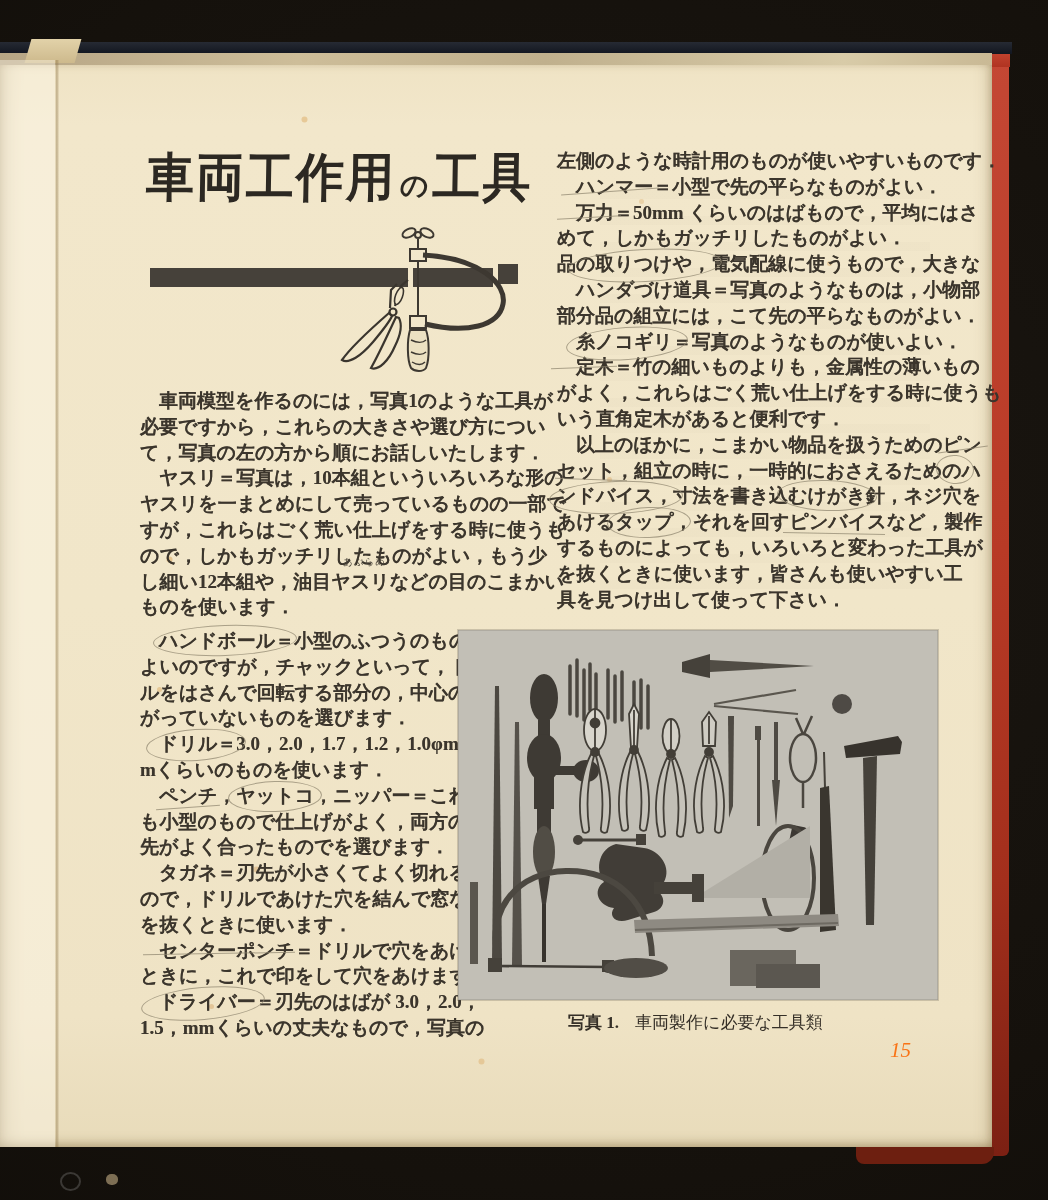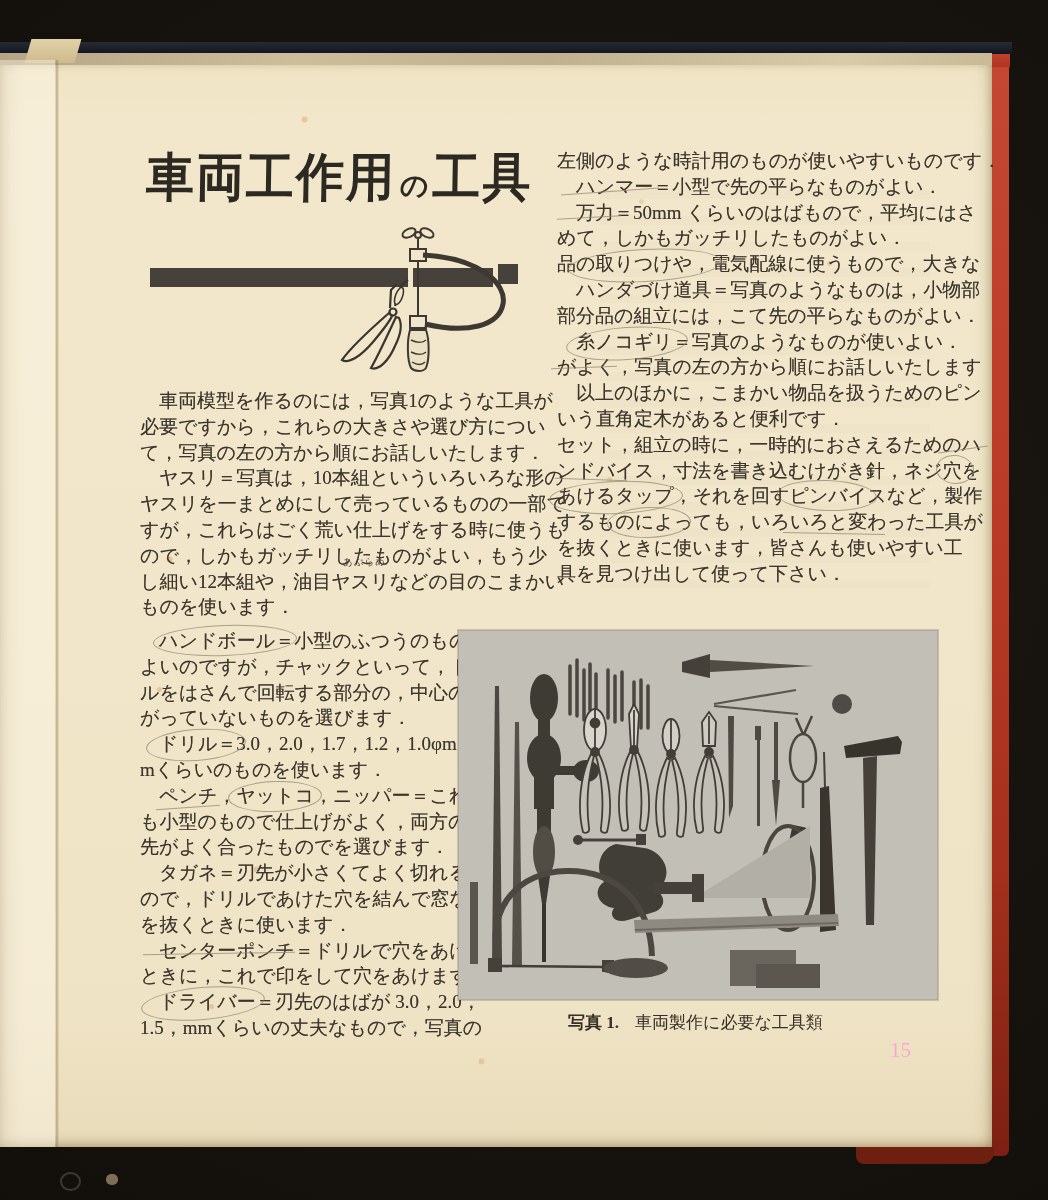--- a/index.html
+++ b/index.html
@@ -47,37 +47,37 @@
     box-shadow:303px 118px 0 1.5px rgba(211,146,58,.35), 828px 262px 0 1px rgba(211,146,58,.3),
       168px 558px 0 1.5px rgba(211,146,58,.4), 158px 688px 0 1px rgba(211,146,58,.35),
       255px 868px 0 1.5px rgba(200,130,50,.3), 608px 478px 0 1px rgba(211,146,58,.3),
       882px 642px 0 1.5px rgba(211,146,58,.3), 760px 978px 0 1px rgba(211,146,58,.3),
       970px 520px 0 1px rgba(211,146,58,.35), 640px 200px 0 1px rgba(211,146,58,.25),
       480px 1060px 0 1.5px rgba(211,146,58,.3), 210px 1005px 0 1px rgba(200,130,50,.3);}
 
   
   .col{position:absolute;font-size:19px;line-height:25.8px;color:#3b352c;
     text-shadow:0 0 .4px rgba(59,53,44,.55);}
-  .line{height:25.8px;white-space:pre;}
+  .line{height:25.8px;white-space:pre;font-weight:bold;}
   #left-upper{left:140px;top:388px;width:406px;}
   #left-lower{left:140px;top:628px;width:312px;}
   #right-col{left:557px;top:148px;width:422px;}
   #furigana{position:absolute;left:330px;top:556px;width:56px;font-size:9.5px;
     letter-spacing:1px;color:#4a443a;text-align:right;}
 
   #title{position:absolute;left:146px;top:146px;display:flex;align-items:flex-end;
     color:#2c2822;font-family:"Liberation Sans",sans-serif;font-weight:bold;
     transform:skewX(-1deg);}
   .t-big{font-size:48px;letter-spacing:2px;transform:scaleY(1.08);}
   .t-no{font-size:28px;margin:0 4px 5px 4px;}
 
   #caption{position:absolute;left:568px;top:1011px;font-size:17px;color:#352f27;}
   #caption .cap-label{font-weight:bold;margin-right:16px;}
-  #pagenum{position:absolute;left:890px;top:1038px;font-size:21px;
-    color:#f9a8d4;font-family:"Liberation Serif",serif;}
+  #pagenum{position:absolute;left:890px;top:1038px;font-size:21px;font-style:italic;
+    color:#f97316;font-family:"Liberation Serif",serif;}
 
   
   .pc{position:absolute;border:1.7px solid rgba(146,136,114,.75);border-radius:50%;}
   .pu{position:absolute;height:0;border-top:1.8px solid rgba(146,136,114,.75);}
 
   
   #deco-illustration{position:absolute;left:145px;top:222px;}
   #photo{position:absolute;left:458px;top:630px;outline:1px solid rgba(90,85,70,.25);}
 </style>
 </head>
@@ -165,23 +165,24 @@
     </div>
   <div id="right-col" class="col">
       <div class="line">左側のような時計用のものが使いやすいものです．</div>
       <div class="line">　ハンマー＝小型で先の平らなものがよい．</div>
       <div class="line">　万力＝50mm くらいのはばもので，平均にはさ</div>
       <div class="line">めて，しかもガッチリしたものがよい．</div>
       <div class="line">品の取りつけや，電気配線に使うもので，大きな</div>
       <div class="line">　ハンダづけ道具＝写真のようなものは，小物部</div>
       <div class="line">部分品の組立には，こて先の平らなものがよい．</div>
       <div class="line">　糸ノコギリ＝写真のようなものが使いよい．</div>
-      <div class="line">がよく，写真の左の方から順にお話しいたします</div>
+      <div class="line">　定木＝竹の細いものよりも，金属性の薄いもの</div>
+      <div class="line">がよく，これらはごく荒い仕上げをする時に使うも</div>
+      <div class="line">いう直角定木があると便利です．</div>
       <div class="line">　以上のほかに，こまかい物品を扱うためのピン</div>
-      <div class="line">いう直角定木があると便利です．</div>
       <div class="line">セット，組立の時に，一時的におさえるためのハ</div>
       <div class="line">ンドバイス，寸法を書き込むけがき針，ネジ穴を</div>
       <div class="line">あけるタップ，それを回すピンバイスなど，製作</div>
       <div class="line">するものによっても，いろいろと変わった工具が</div>
       <div class="line">を抜くときに使います，皆さんも使いやすい工</div>
       <div class="line">具を見つけ出して使って下さい．</div>
     </div>
   <div id="furigana">あぶらめ</div>
 
   <div class="pc" style="left:153px;top:625px;width:142px;height:29px;transform:rotate(-2deg);"></div>

